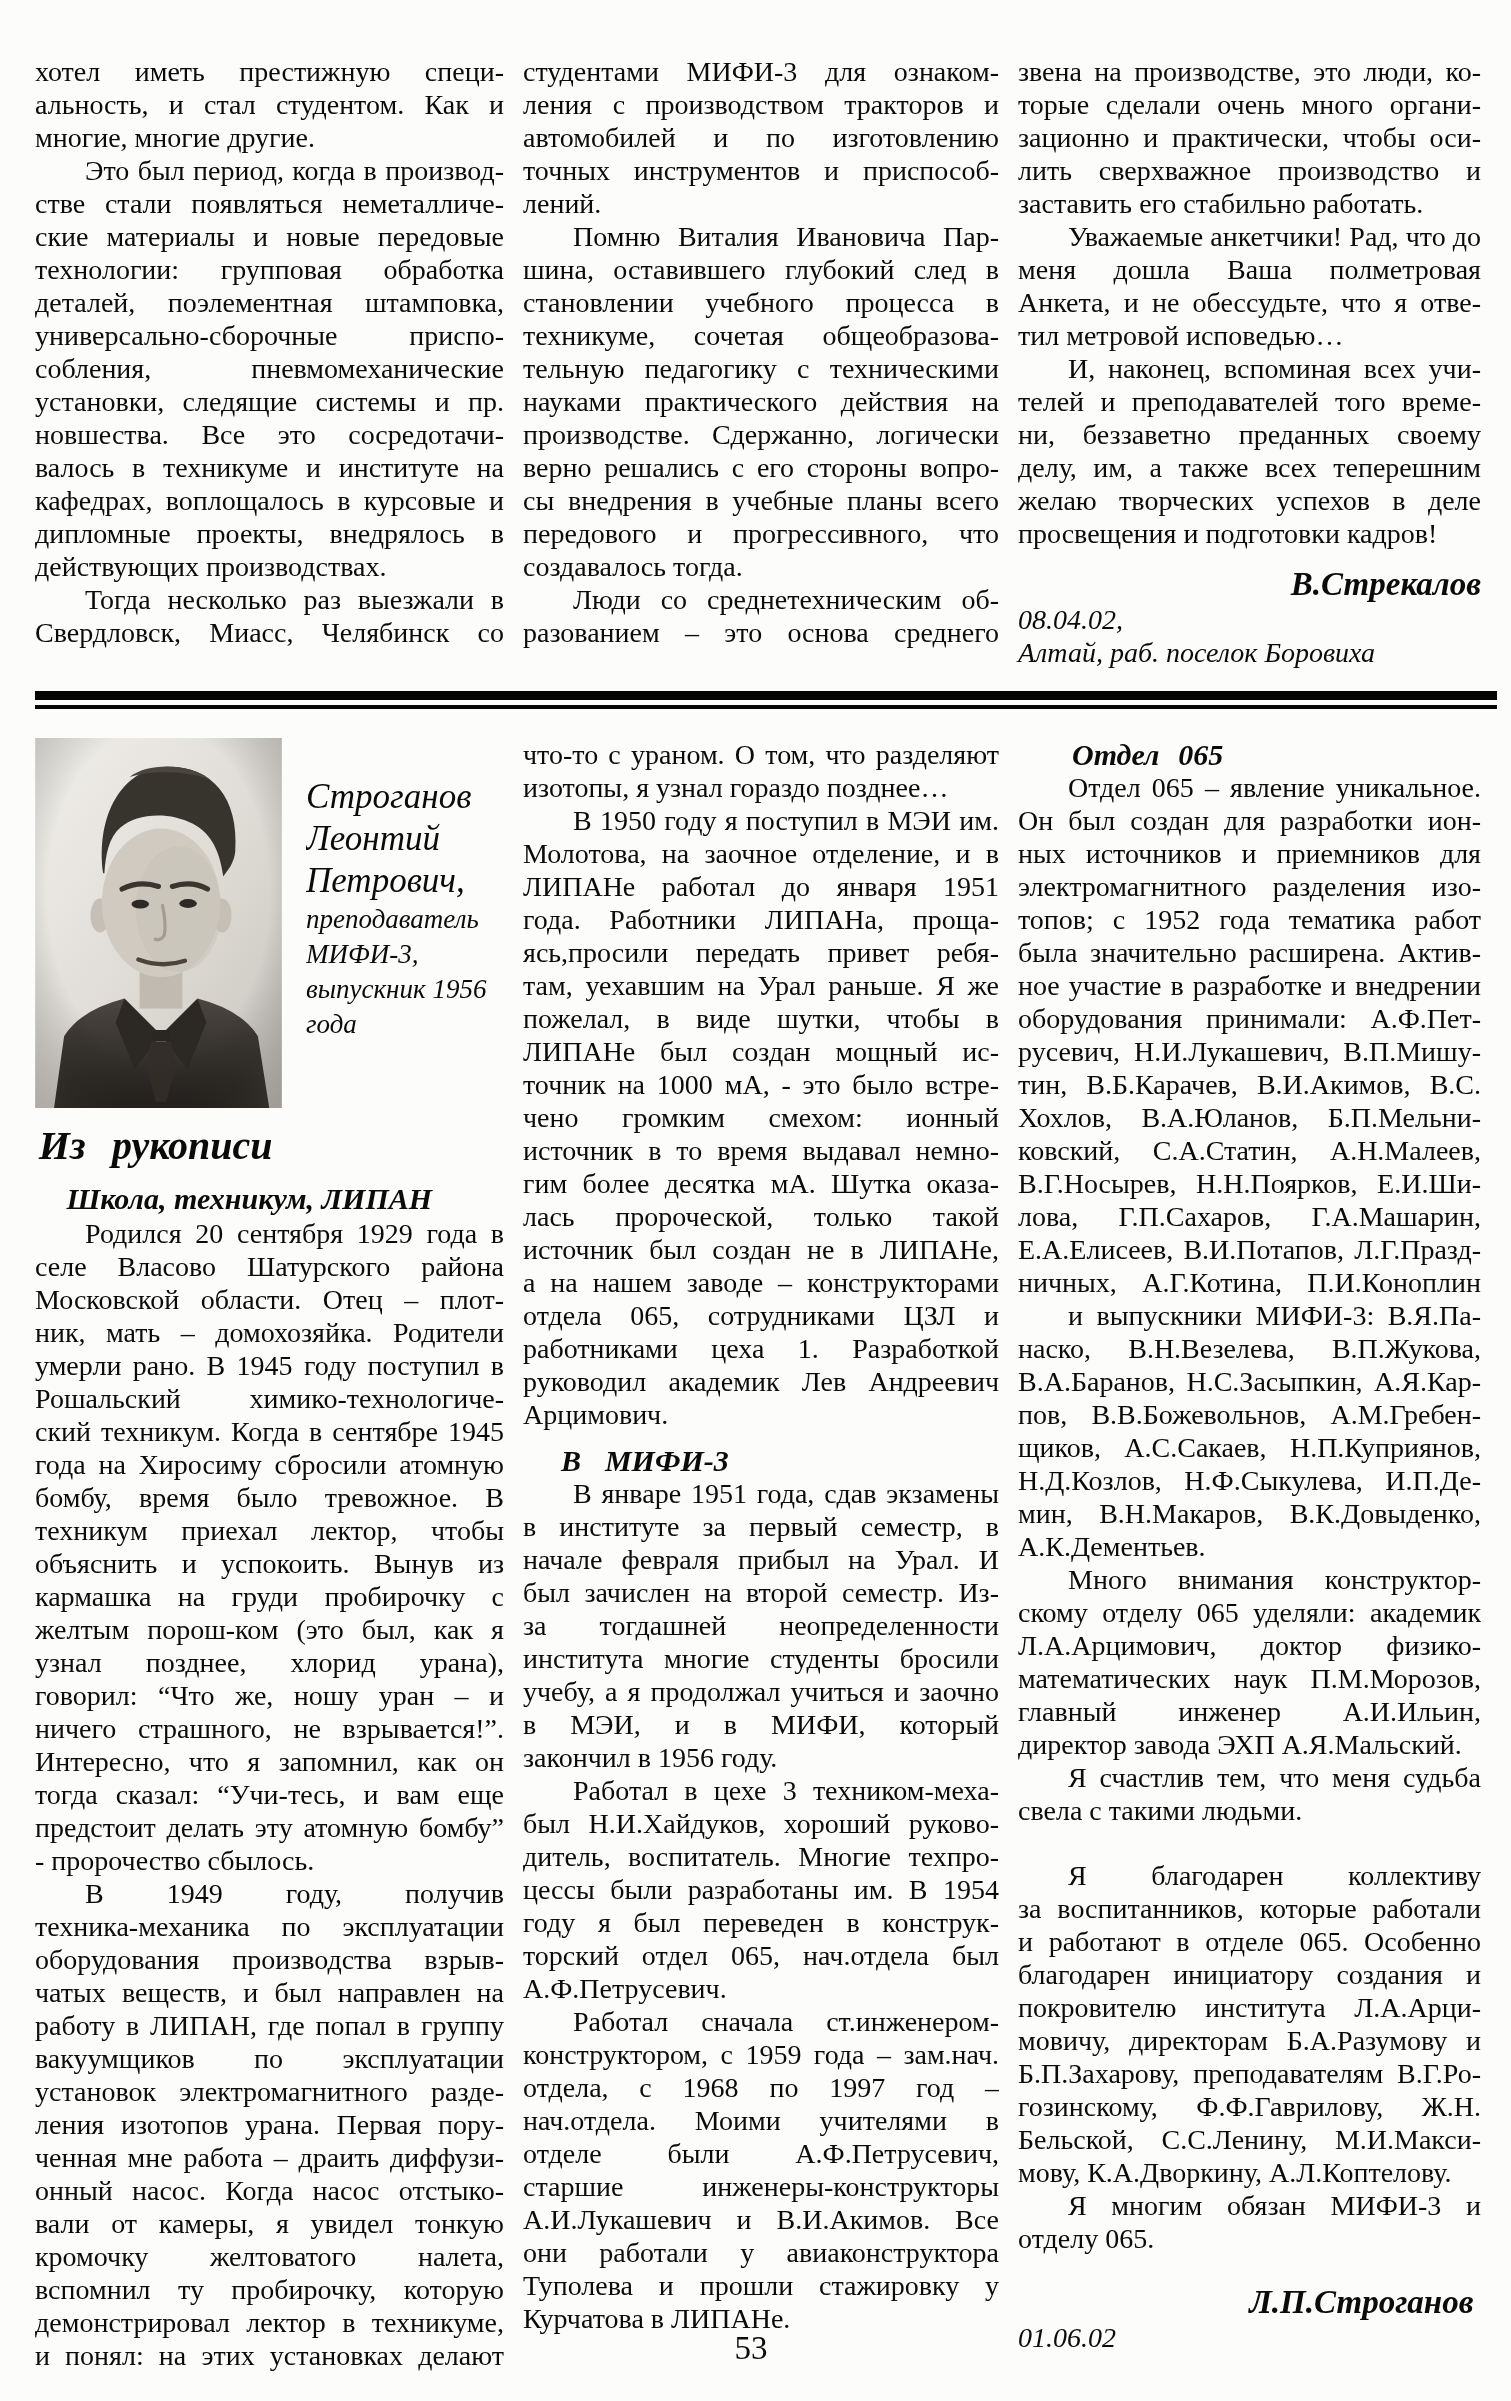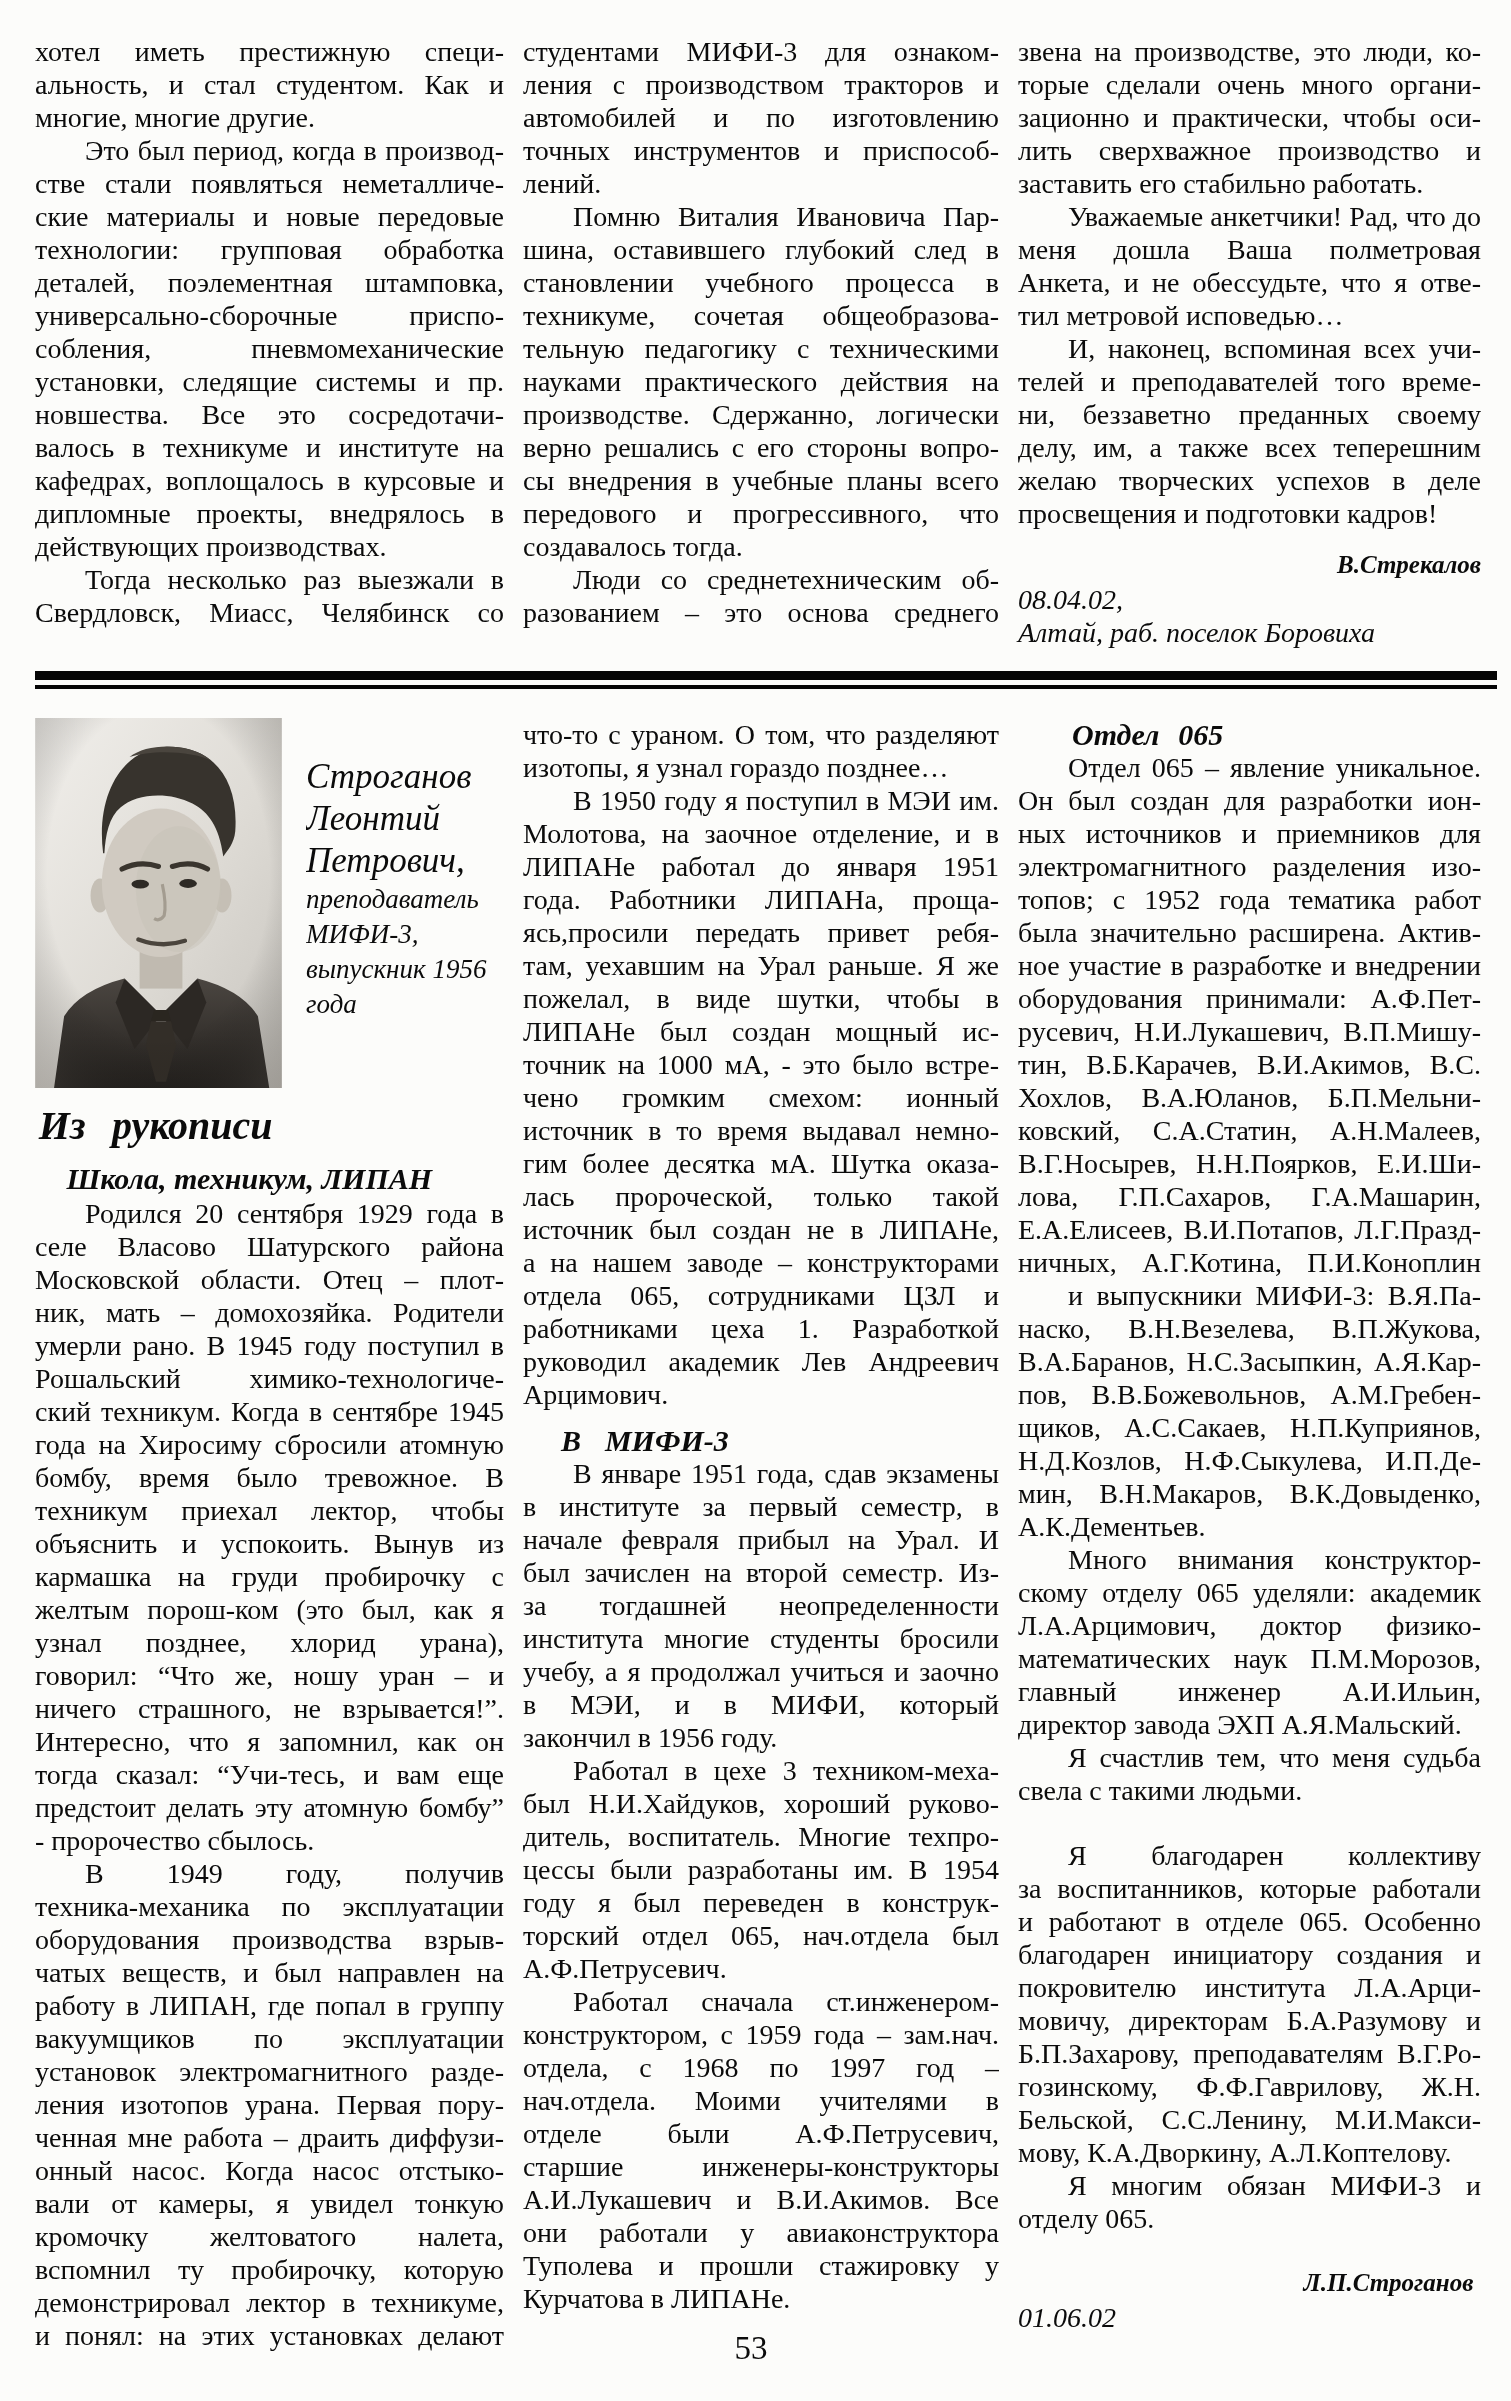--- a/index.html
+++ b/index.html
@@ -4,21 +4,21 @@
 <style>
   html,body{margin:0;padding:0;background:#e9e9e9;}
   .page{
     position:relative;
     width:1512px;height:2401px;
     background:#fcfcfa;
     color:#0b0b0b;
     font-family:"Liberation Serif","DejaVu Serif",serif;
     overflow:hidden;
   }
-  .content{padding:35px 15px 0 35px;}
+  .content{padding:35px 15px 0 35px;margin-top:20px;}
   .cols{display:flex;gap:19px;align-items:flex-start;}
   .w1{width:469px;}
   .w2{width:476px;}
   .w3{width:463px;}
   .ln{
     font-size:28px;line-height:33px;height:33px;overflow:hidden;
     text-align:justify;text-align-last:justify;
   }
   .ln.l{text-align-last:left;}
   .ln.in{text-indent:50px;}
@@ -36,21 +36,21 @@
   .photo{width:247px;height:370px;flex:0 0 auto;}
   .photo svg{display:block;width:247px;height:370px;}
   .name-block{padding-top:38px;width:189px;}
   .iz-h{font-size:40px;line-height:44px;font-weight:700;font-style:italic;
         word-spacing:16.4px;margin:16.4px 0 14px 3.8px;}
   .sec-h{font-weight:700;font-style:italic;font-size:30px;line-height:33px;
          text-align:left;text-align-last:left;}
   .h-school{text-indent:31.5px;margin-bottom:1.3px;}
   .h-mifi{text-indent:38px;word-spacing:16.4px;margin-top:12.6px;}
   .h-otdel{text-indent:54px;word-spacing:11.3px;}
-  .sig{font-weight:700;font-style:italic;font-size:25px;line-height:37px;
+  .sig{font-weight:700;font-style:italic;font-size:33px;line-height:37px;
        text-align:center;text-align-last:right;}
   .top-sig{margin-top:16.4px;}
   .bot-sig{margin-top:29px;padding-right:7.6px;}
   .date-line{font-style:italic;font-size:28px;line-height:33px;
              text-align:left;text-align-last:left;}
   .page-num{position:absolute;top:2331px;left:0;right:10px;text-align:center;
             font-size:33px;line-height:35px;}
 </style>
 </head>
 <body>

